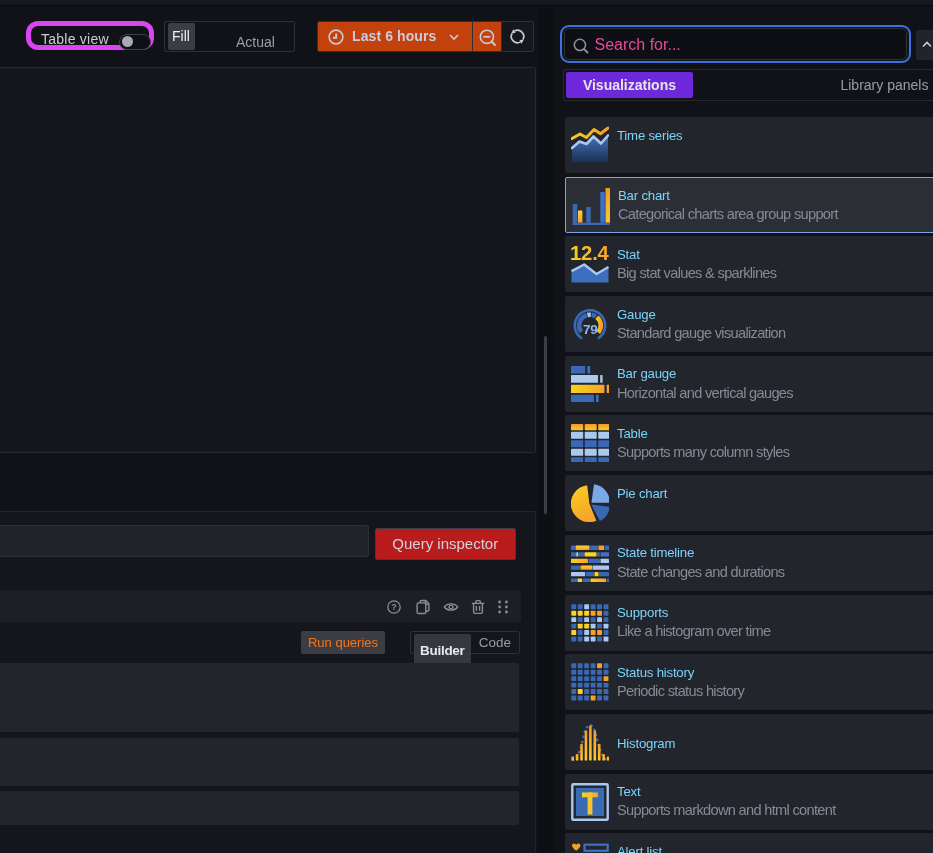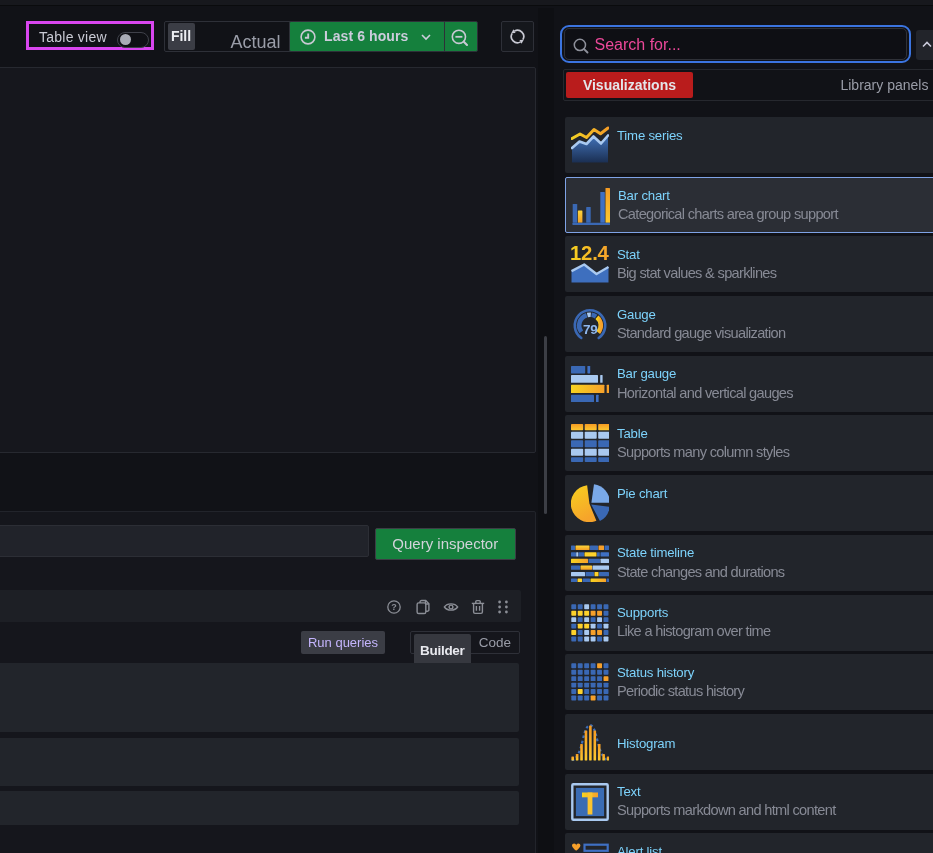--- a/index.html
+++ b/index.html
@@ -12,33 +12,33 @@
 .cicon{position:absolute;left:6px;top:9px;width:38px;height:38px}
 .ct{position:absolute;left:52px;top:10.6px;font-size:13.2px;font-weight:normal;color:#7dd3fc;letter-spacing:-0.2px}
 .cd{position:absolute;left:52px;top:28.8px;font-size:14.6px;color:#878a95;letter-spacing:-0.68px}
 </style>
 </head>
 <body>
 
 <div class="abs" style="left:0;top:0;width:933px;height:4.5px;background:#17181d"></div>
 <div class="abs" style="left:0;top:4.5px;width:933px;height:1.2px;background:#0a0b0d"></div>
 
-<div class="abs" style="left:25.5px;top:21px;width:128px;height:28.5px;border:3px solid #d946ef;border-radius:0">
+<div class="abs" style="left:25.5px;top:21px;width:128px;height:28.5px;border:5px solid #d946ef;border-radius:12px">
   <span class="abs" style="left:10.5px;top:0;line-height:26.5px;font-size:14px;letter-spacing:0.25px;color:#c9cad4">Table view</span>
   <div class="abs" style="left:88px;top:7.6px;width:32px;height:16px;background:#0f1015;border:1px solid #3f414a;border-radius:9px">
     <div class="abs" style="left:2px;top:1.6px;width:11px;height:11px;border-radius:50%;background:#a8abb5"></div>
   </div>
 </div>
 
 <div class="abs" style="left:164px;top:20.5px;width:130.5px;height:31.5px;border:1px solid #2e3038;border-radius:2px">
-  <div class="abs ctr" style="left:2.5px;top:1.4px;width:27px;height:26.8px;background:#3b3d45;border-radius:2px;font-size:14px;color:#eceef2;font-weight:bold">Fill</div>
-  <div class="abs ctr" style="left:54px;top:1.4px;width:73px;height:39px;font-size:18px;color:#9a9da8">Actual</div>
-</div>
-
-<div class="abs" style="left:289px;top:20.5px;width:189px;height:31.5px;border:1px solid #2e3038;border-radius:2px;background:#15803d">
+  <div class="abs ctr" style="left:2.5px;top:1.4px;width:27px;height:26.8px;background:#3b3d45;border-radius:2px;font-size:14px;color:#eceef2;font-weight:normal">Fill</div>
+  <div class="abs ctr" style="left:54px;top:1.4px;width:73px;height:39px;font-size:14px;color:#9a9da8">Actual</div>
+</div>
+
+<div class="abs" style="left:317px;top:20.5px;width:189px;height:31.5px;border:1px solid #2e3038;border-radius:2px;background:#c2410c">
   <svg class="abs" style="left:13px;top:27.5px;left:10px;top:7.2px" width="16" height="16" viewBox="0 0 16 16" fill="none" stroke="#c8c9d3" stroke-width="1.6">
     <circle cx="8" cy="8" r="6.9"></circle>
       <path d="M8.2 4.5 L8.2 8.7 L4.9 8.7" stroke-width="1.9"></path>
   </svg>
   <span class="abs" style="left:34px;top:0;line-height:29.5px;font-size:14px;font-weight:bold;color:#ccccdc;letter-spacing:0.1px">Last 6 hours</span>
   <svg class="abs" style="left:131px;top:12px" width="10" height="7" viewBox="0 0 10 7" fill="none" stroke="#ccccdc" stroke-width="1.6">
       <path d="M1 1 L5 5 L9 1"></path>
     </svg>
   <div class="abs" style="left:154px;top:0;width:1px;height:29.5px;background:#2e3038"></div>
   <svg class="abs" style="left:160px;top:6px" width="19" height="19" viewBox="0 0 19 19" fill="none" stroke="#c8c9d3" stroke-width="1.6">
@@ -59,21 +59,21 @@
   </svg>
 </div>
 
 <div class="abs" style="left:-8px;top:67px;width:544px;height:385.5px;background:#16171d;border:1px solid #272930;border-radius:2px"></div>
 
 <div class="abs" style="left:537.5px;top:8px;width:16.5px;height:845px;background:#0e0f13"></div>
 <div class="abs" style="left:543.5px;top:336px;width:3px;height:178px;background:#3c3e45;border-radius:1.5px"></div>
 
 <div class="abs" style="left:-8px;top:511px;width:543.5px;height:350px;background:#15161c;border:1px solid #22242b;border-radius:2px"></div>
 <div class="abs" style="left:-8px;top:524.5px;width:377px;height:32px;background:#21232a;border:1px solid #2c2e35;border-radius:2px"></div>
-<div class="abs ctr" style="left:374.5px;top:527.5px;width:141.5px;height:32px;background:#15803d;border:1px solid #3c3e45;border-radius:2px;font-size:15px;color:#d2d3da">Query inspector</div>
+<div class="abs ctr" style="left:374.5px;top:527.5px;width:141.5px;height:32px;background:#b91c1c;border:1px solid #3c3e45;border-radius:2px;font-size:15px;color:#d2d3da">Query inspector</div>
 
 <div class="abs" style="left:-8px;top:590px;width:529px;height:32px;background:#1d1f25;border-radius:2px"></div>
 <svg class="abs" style="left:385.7px;top:599px" width="16" height="16" viewBox="0 0 16 16" fill="none" stroke="#8b8e96" stroke-width="1.3">
   <circle cx="8" cy="8" r="6.2"></circle>
     <text x="8" y="11" fill="#8b8e96" stroke="none" font-size="9" font-weight="bold" text-anchor="middle" font-family="Liberation Sans">?</text>
 </svg>
 <svg class="abs" style="left:414.5px;top:599px" width="16" height="16" viewBox="0 0 16 16" fill="none" stroke="#8b8e96" stroke-width="1.4">
     <path d="M5 3.9 L5 3.1 A1.6 1.6 0 0 1 6.6 1.5 L10.7 1.5 L13.9 4.7 L13.9 10.7 A1.6 1.6 0 0 1 12.3 12.3 L10.9 12.3"></path>
     <path d="M10.5 1.7 L10.5 5 L13.8 5"></path>
     <rect x="2.1" y="3.9" width="8.7" height="10.6" rx="1.6" fill="#1d1f25"></rect>
@@ -90,21 +90,21 @@
 </svg>
 <svg class="abs" style="left:494.5px;top:599px" width="16" height="16" viewBox="0 0 16 16" fill="#8b8e96">
   <circle cx="4.6" cy="3" r="1.4"></circle>
     <circle cx="11.4" cy="3" r="1.4"></circle>
   <circle cx="4.6" cy="8" r="1.4"></circle>
     <circle cx="11.4" cy="8" r="1.4"></circle>
   <circle cx="4.6" cy="13" r="1.4"></circle>
     <circle cx="11.4" cy="13" r="1.4"></circle>
 </svg>
 
-<div class="abs ctr" style="left:301px;top:631px;width:84px;height:23.3px;background:#3b3d45;border-radius:2px;font-size:13px;color:#c4b5fd">Run queries</div>
+<div class="abs ctr" style="left:301px;top:631px;width:84px;height:23.3px;background:#3b3d45;border-radius:2px;font-size:13px;color:#f97316">Run queries</div>
 <div class="abs" style="left:410px;top:630.7px;width:109.5px;height:23.4px;border:1px solid #2e3038;border-radius:2px">
   <div class="abs ctr" style="left:2.6px;top:2.1px;width:57.4px;height:34px;background:#36383f;border-radius:2px;font-size:13.5px;color:#e8e9ee;font-weight:bold;letter-spacing:-0.3px">Builder</div>
   <div class="abs ctr" style="left:62px;top:2.1px;width:44px;height:17.2px;font-size:13.5px;color:#9a9da8">Code</div>
 </div>
 
 <div class="abs" style="left:-8px;top:663px;width:527px;height:69px;background:#22252b;border-radius:2px"></div>
 <div class="abs" style="left:-8px;top:738px;width:527px;height:47.5px;background:#22252b;border-radius:2px"></div>
 <div class="abs" style="left:-8px;top:791px;width:527px;height:34px;background:#22252b;border-radius:2px"></div>
 
 <div class="abs" style="left:560px;top:24.5px;width:350.5px;height:38.5px;border:2.2px solid #3b74e0;border-radius:9px"></div>
@@ -116,21 +116,21 @@
   <span class="abs" style="left:30px;top:0;line-height:32.5px;font-size:16px;color:#ec4899">Search for...</span>
 </div>
 
 <div class="abs" style="left:915.5px;top:29.5px;width:24px;height:30px;background:#22242a;border-radius:3px">
   <svg class="abs" style="left:6px;top:11.5px" width="10" height="7" viewBox="0 0 10 7" fill="none" stroke="#ccccdc" stroke-width="1.5">
       <path d="M1 5.6 L5 1.4 L9 5.6"></path>
     </svg>
 </div>
 
 <div class="abs" style="left:562.7px;top:69px;width:384px;height:31.5px;border:1px solid #26282e;border-radius:2px">
-  <div class="abs ctr" style="left:2px;top:2px;width:127.5px;height:25.5px;background:#b91c1c;border-radius:2px;font-size:14px;color:#e4e5e9;font-weight:bold">Visualizations</div>
+  <div class="abs ctr" style="left:2px;top:2px;width:127.5px;height:25.5px;background:#6d28d9;border-radius:2px;font-size:14px;color:#e4e5e9;font-weight:bold">Visualizations</div>
   <div class="abs ctr" style="left:257px;top:2px;width:127.5px;height:25.5px;font-size:14px;color:#9a9da8">Library panels</div>
 </div>
 
 <div id="cards" class="abs" style="left:565px;top:117px;width:380px">
 <svg width="0" height="0" style="position:absolute">
       <defs>
 <linearGradient id="gblue" x1="0" y1="0" x2="0" y2="1">
           <stop offset="0" stop-color="#4273bb"></stop>
           <stop offset="1" stop-color="#1b2f52"></stop>
         </linearGradient>

